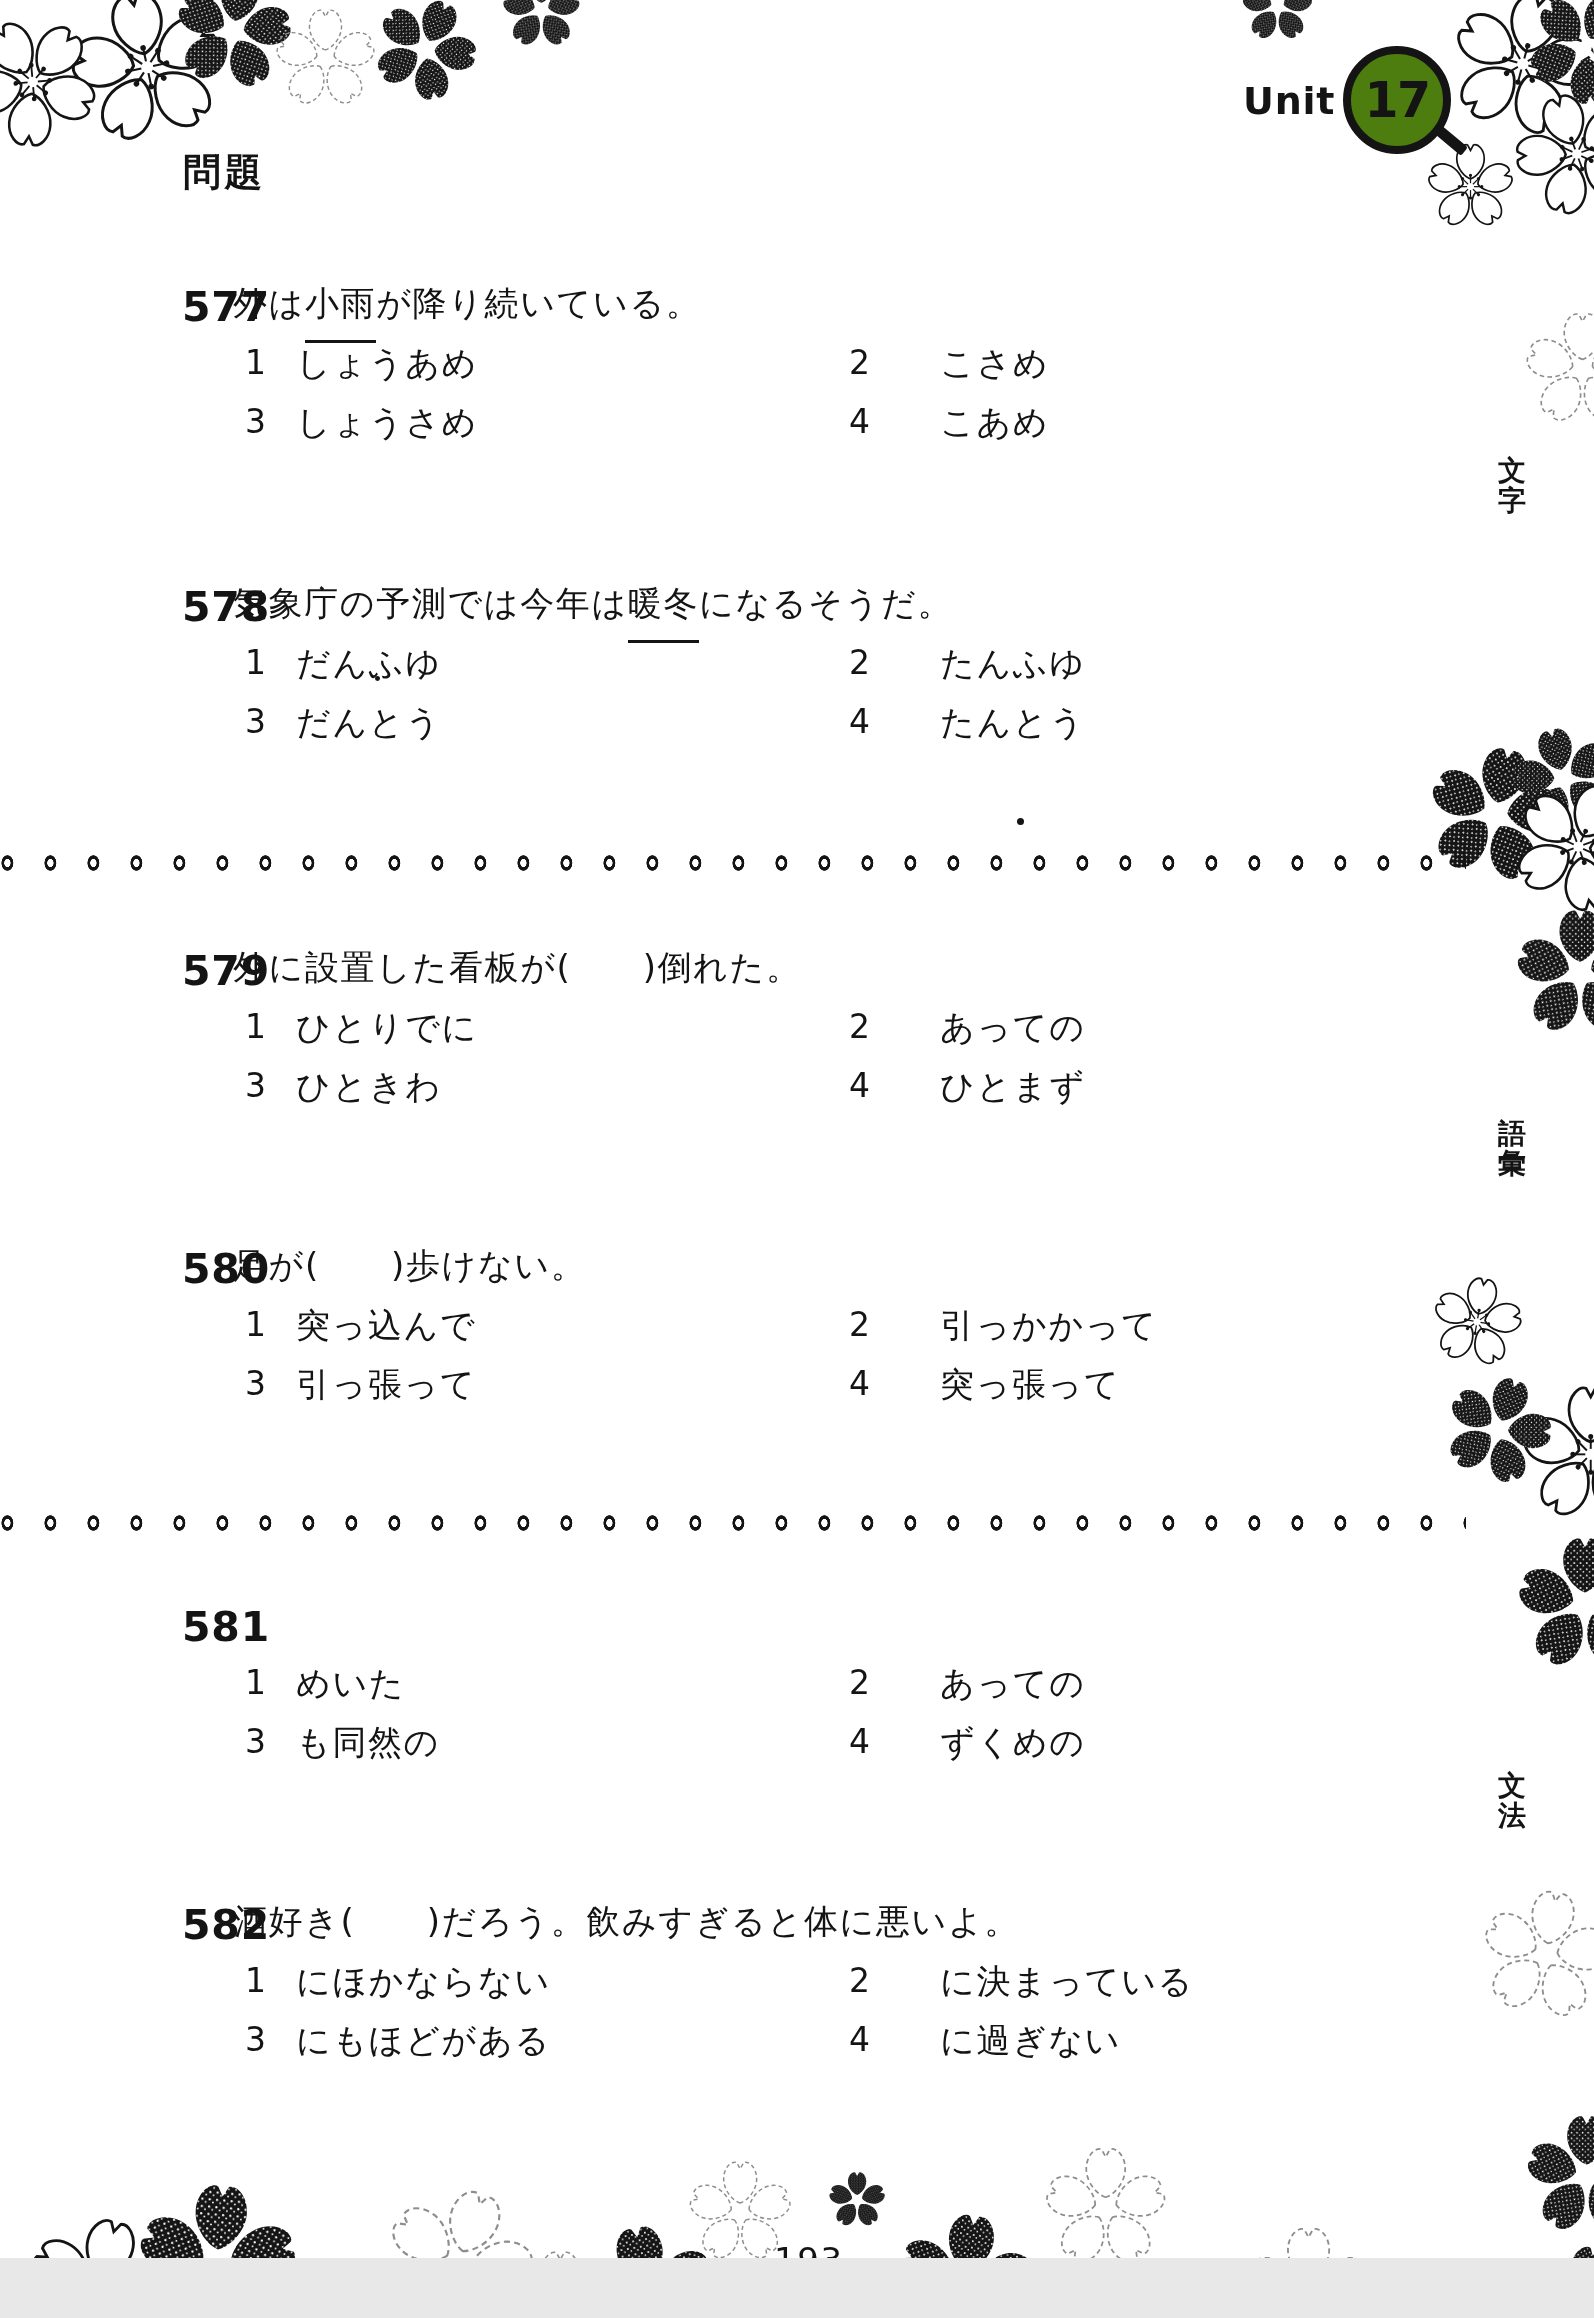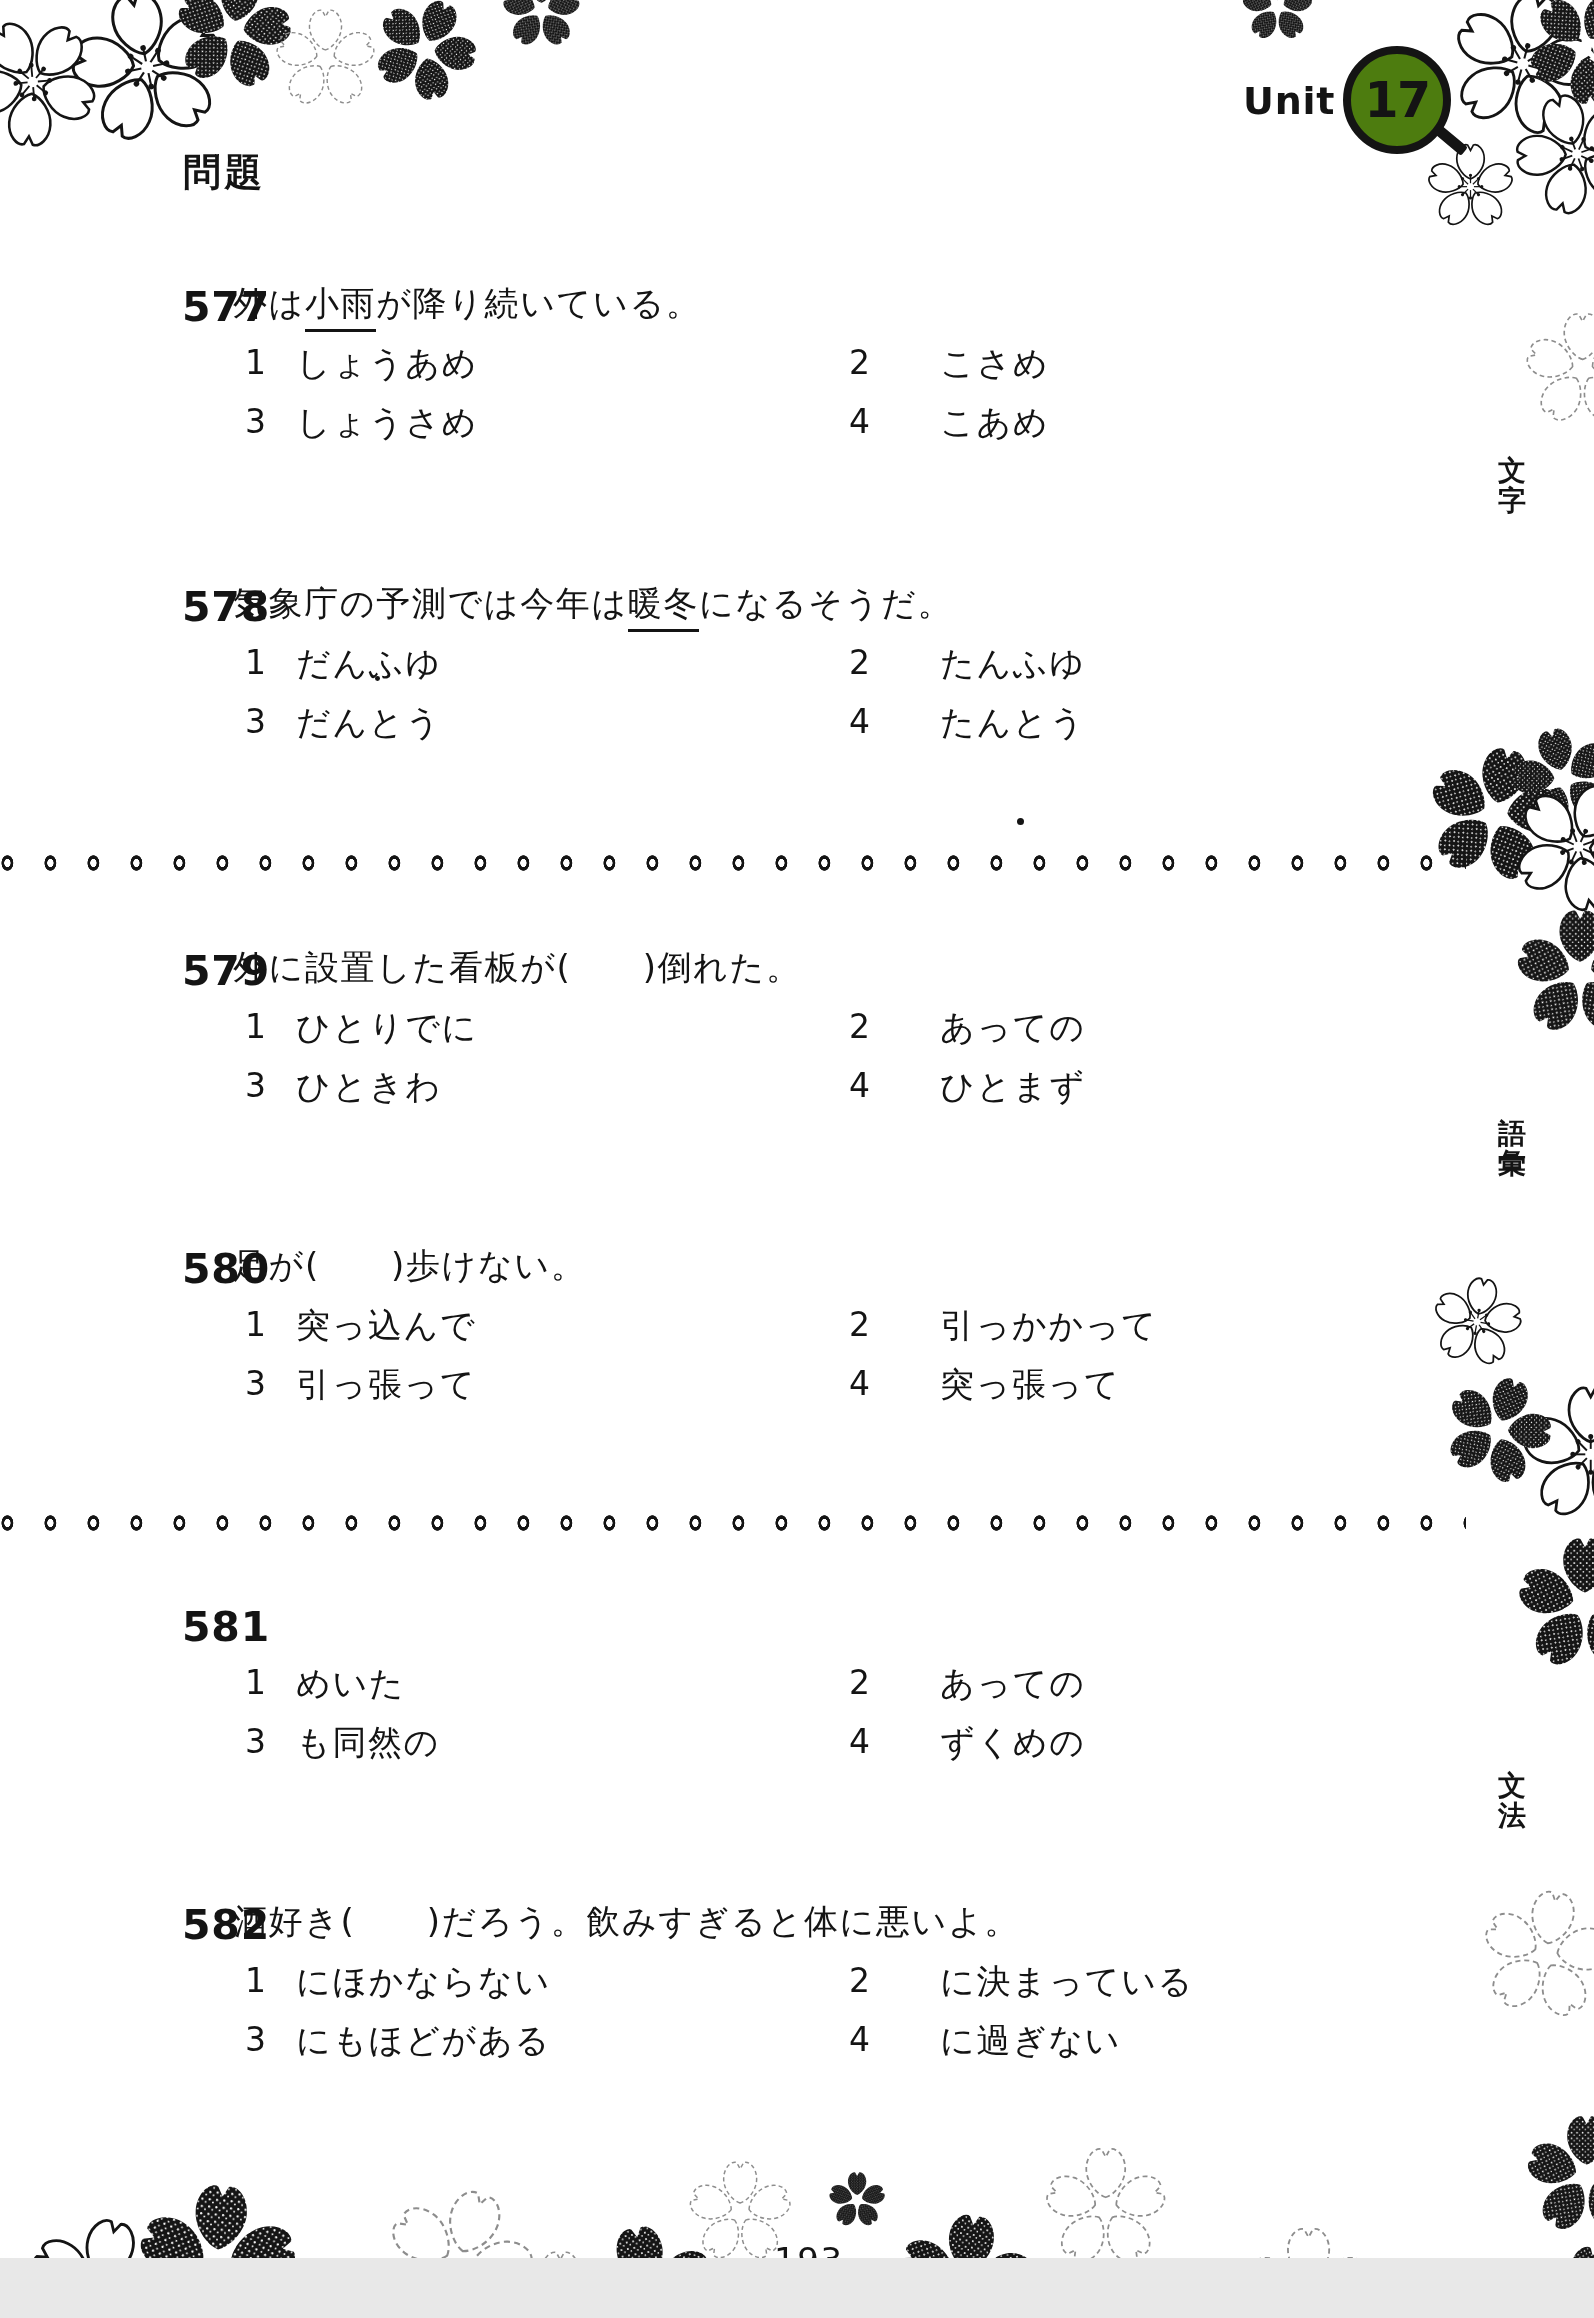--- a/index.html
+++ b/index.html
@@ -26,21 +26,21 @@
   
   .side-tab { position:absolute; left:1498px; width:47px; font-size:28px; font-weight:bold; line-height:1.06; word-break:break-all; letter-spacing:0; }
   .tab-moji   { top:456px; }
   .tab-goi    { top:1119px; }
   .tab-bunpou { top:1771px; }
 
   
   .q { position:absolute; left:0; width:100%; height:164px; }
   .qnum { position:absolute; left:182px; top:1.6px; font-size:41px; font-weight:bold; letter-spacing:0.8px; }
   .stem { position:absolute; left:233px; top:0; font-size:34px; letter-spacing:1.6px; white-space:nowrap; }
-  .ul { border-bottom:3.3px solid #141414; padding-bottom:6px; }
+  .ul { border-bottom:3.3px solid #141414; padding-bottom:17px; }
   .row { position:absolute; left:0; width:100%; height:43px; }
   .r1 { top:60px; } .r2 { top:119px; }
   .onum  { position:absolute; top:1.6px; font-size:33px; }
   .otext { position:absolute; top:0; font-size:34px; letter-spacing:1.6px; white-space:nowrap; }
   .c1n { left:245px; } .c1t { left:296px; }
   .c2n { left:849px; } .c2t { left:940px; }
 
   
   .dots {
     position:absolute; left:0; width:1466px; height:18px;

